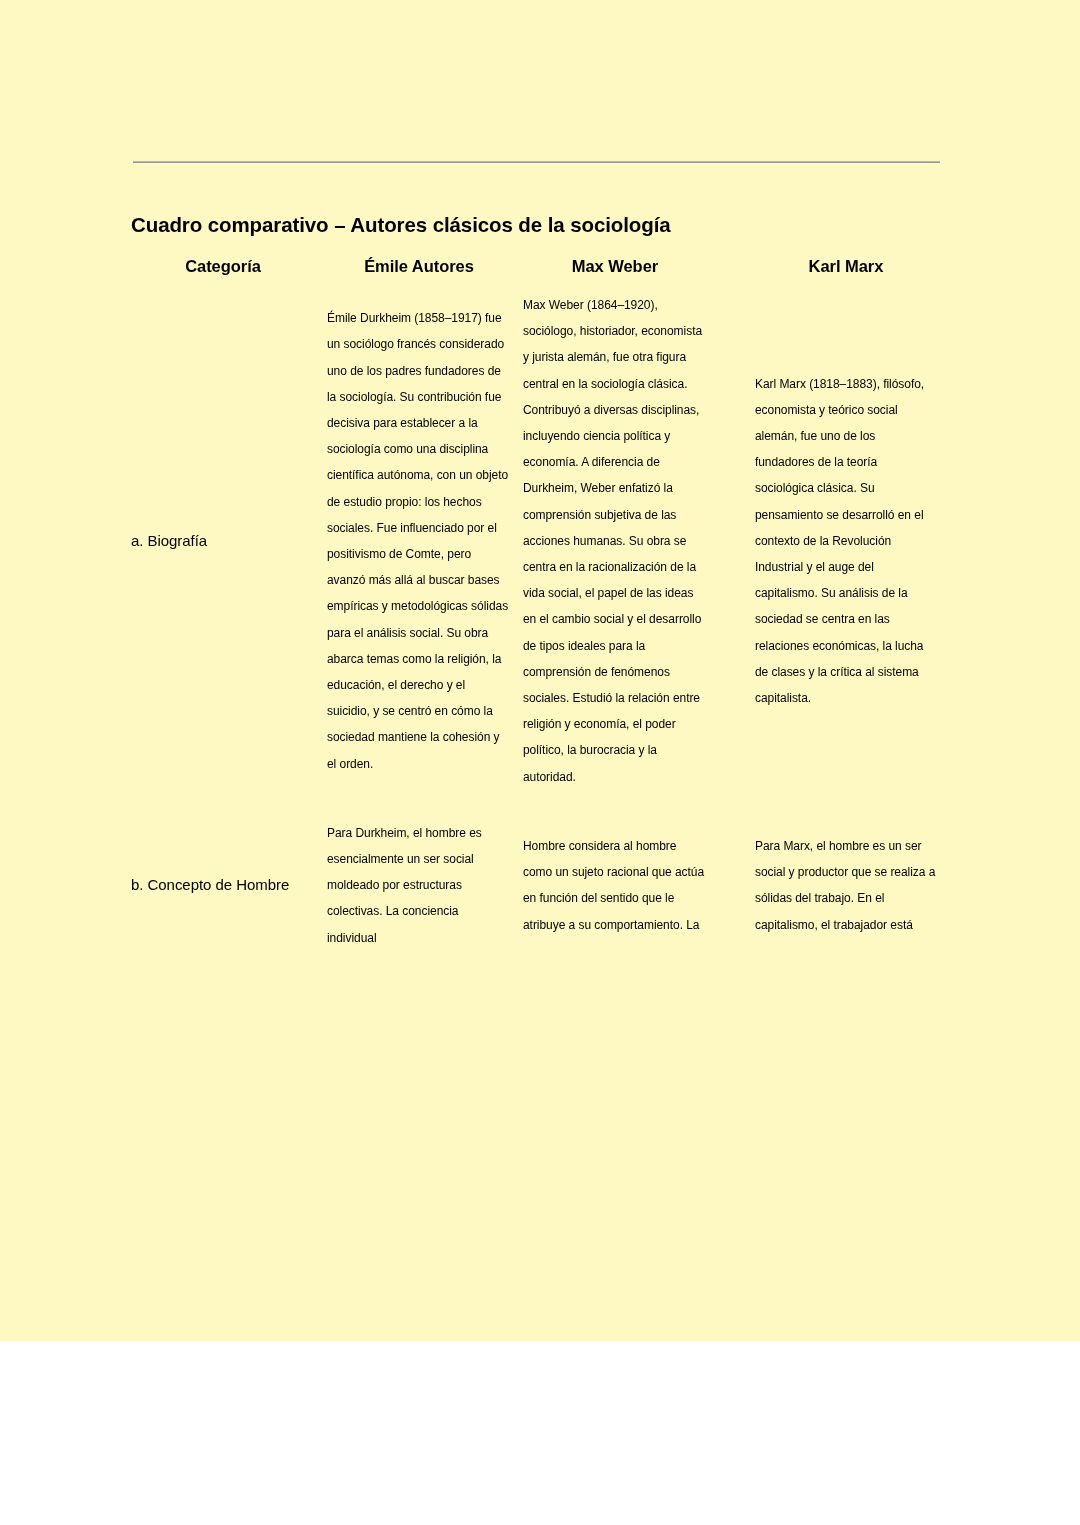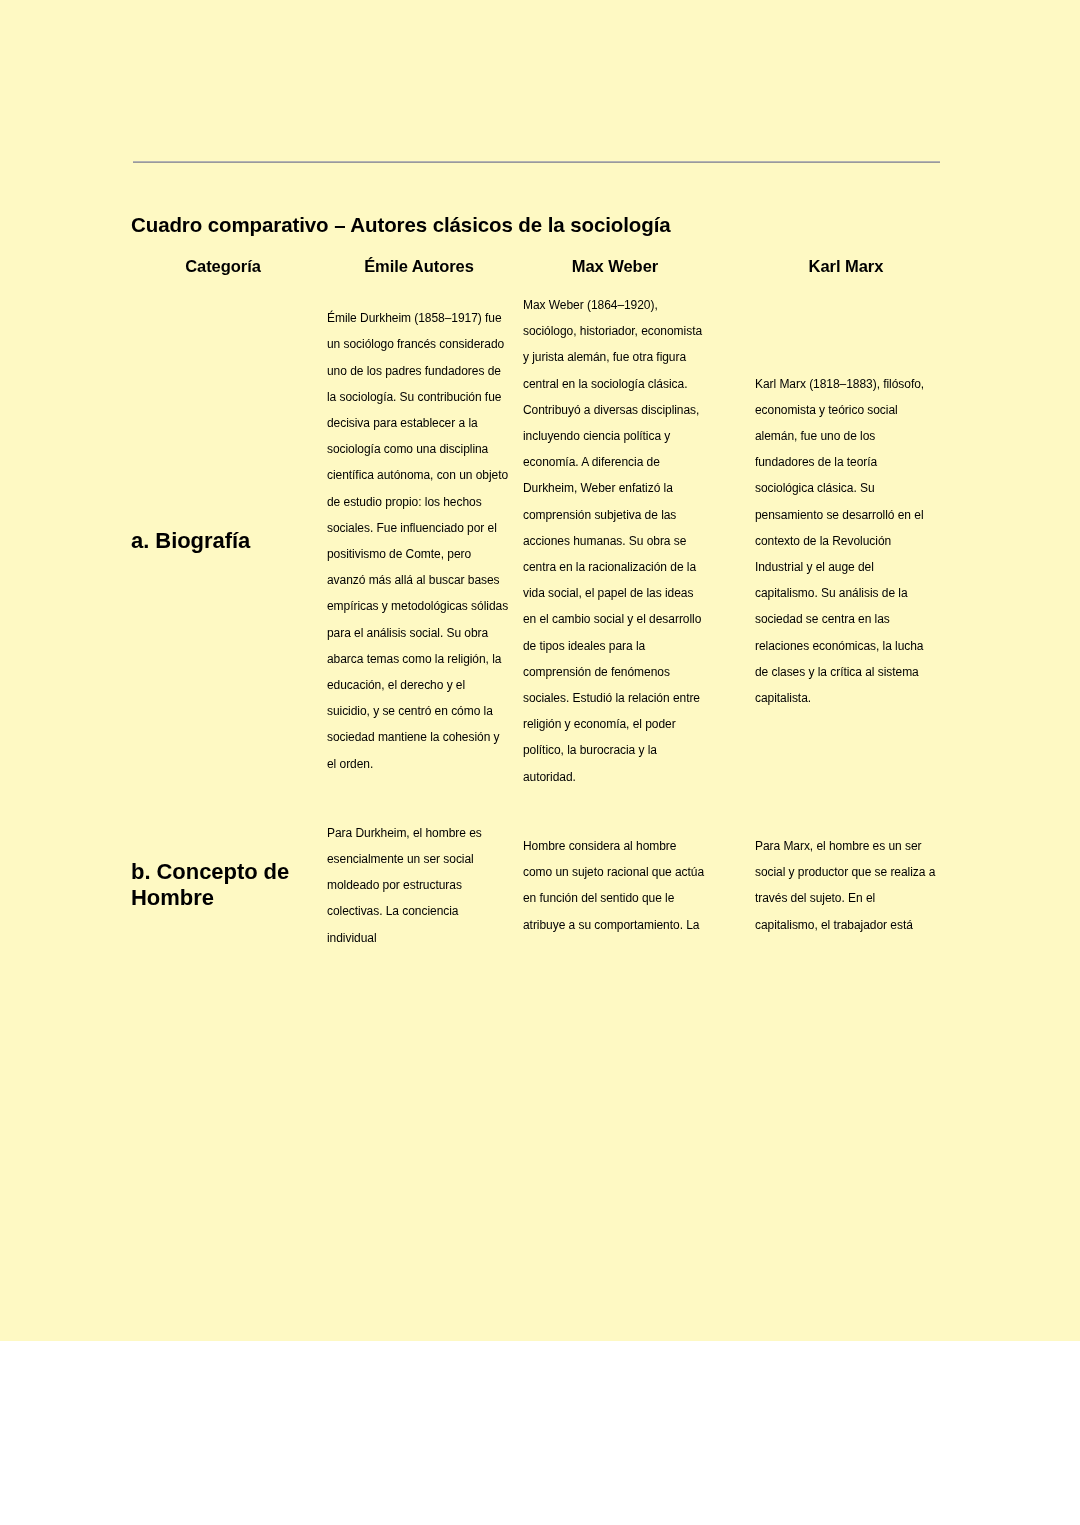--- a/index.html
+++ b/index.html
@@ -71,22 +71,22 @@
     letter-spacing: -0.05px;
     word-spacing: 0px;
   }
 
   .col-cat    { width: 205px; padding-right: 12px; }
   .col-durk   { width: 205px; padding-right: 12px; }
   .col-weber  { width: 205px; padding-right: 12px; }
   .col-marx   { width: 195px; padding-right: 4px; margin-left: 36px; }
 
   .row.body-row .col-cat {
-    font-weight: bold;
-    font-size: 22px;
+    font-weight: normal;
+    font-size: 15px;
     line-height: 26.2px;
   }
 
   .row.header-row {
     height: 36px;
   }
 
   .row-biografia { margin-top: 8px; }
   .row-hombre { margin-top: 30px; }
 </style>
@@ -112,17 +112,17 @@
       <div class="cell col-cat">a. Biografía</div>
       <div class="cell col-durk">Émile Durkheim (1858–1917) fue un sociólogo francés considerado uno de los padres fundadores de la sociología. Su contribución fue decisiva para establecer a la sociología como una disciplina científica autónoma, con un objeto de estudio propio: los hechos sociales. Fue influenciado por el positivismo de Comte, pero avanzó más allá al buscar bases empíricas y metodológicas sólidas para el análisis social. Su obra abarca temas como la religión, la educación, el derecho y el suicidio, y se centró en cómo la sociedad mantiene la cohesión y el orden.</div>
       <div class="cell col-weber">Max Weber (1864–1920), sociólogo, historiador, economista y jurista alemán, fue otra figura central en la sociología clásica. Contribuyó a diversas disciplinas, incluyendo ciencia política y economía. A diferencia de Durkheim, Weber enfatizó la comprensión subjetiva de las acciones humanas. Su obra se centra en la racionalización de la vida social, el papel de las ideas en el cambio social y el desarrollo de tipos ideales para la comprensión de fenómenos sociales. Estudió la relación entre religión y economía, el poder político, la burocracia y la autoridad.</div>
       <div class="cell col-marx">Karl Marx (1818–1883), filósofo, economista y teórico social alemán, fue uno de los fundadores de la teoría sociológica clásica. Su pensamiento se desarrolló en el contexto de la Revolución Industrial y el auge del capitalismo. Su análisis de la sociedad se centra en las relaciones económicas, la lucha de clases y la crítica al sistema capitalista.</div>
     </div>
 
     <div class="row body-row row-hombre">
       <div class="cell col-cat">b. Concepto de Hombre</div>
       <div class="cell col-durk">Para Durkheim, el hombre es esencialmente un ser social moldeado por estructuras colectivas. La conciencia individual</div>
       <div class="cell col-weber">Hombre considera al hombre como un sujeto racional que actúa en función del sentido que le atribuye a su comportamiento. La</div>
-      <div class="cell col-marx">Para Marx, el hombre es un ser social y productor que se realiza a través del sujeto. En el capitalismo, el trabajador está</div>
+      <div class="cell col-marx">Para Marx, el hombre es un ser social y productor que se realiza a sólidas del trabajo. En el capitalismo, el trabajador está</div>
     </div>
 
   </div>
 </div>
 
 </body></html>

